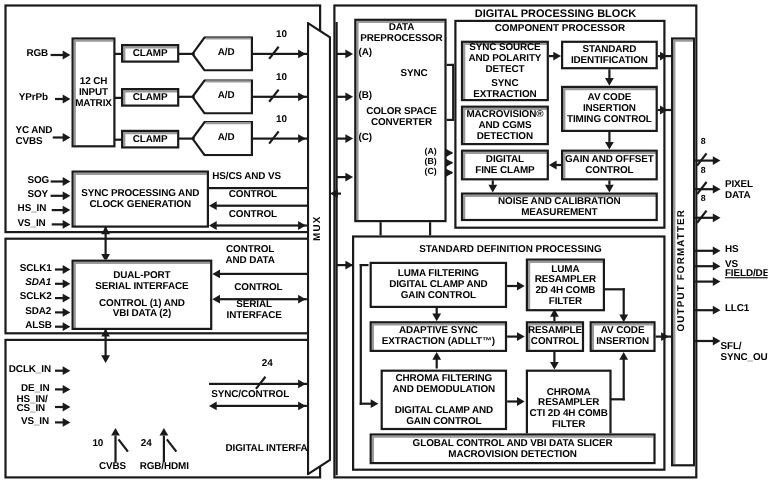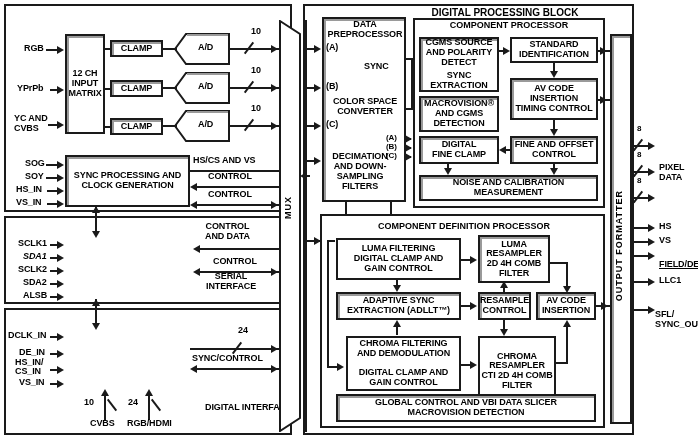--- a/index.html
+++ b/index.html
@@ -192,20 +192,26 @@
 
   <div class="lbl" style="left:208px;top:190px;font-size:9px;">CONTROL</div>
   <div class="h" style="left:195px;top:204px;width:84px;"></div>
   <div class="ar ar-l" style="left:190px;top:201px;"></div>
   <div class="ar ar-r" style="left:271px;top:201px;"></div>
 
   <div class="v" style="left:95px;top:206px;height:28px;"></div>
   <div class="ar ar-d" style="left:92px;top:231px;"></div>
   <div class="ar ar-u" style="left:92px;top:206px;"></div>
 
+  <div class="blk sh" style="left:65px;top:236px;width:128px;height:64px;font-size:9px;">
+    <span style="white-space:pre-line;">DUAL-PORT
+SERIAL INTERFACE</span>
+    <span style="white-space:pre-line;margin-top:5px;">CONTROL (1) AND
+VBI DATA (2)</span>
+  </div>
   <div class="lbl" style="left:18px;top:239px;font-size:9px;">SCLK1</div>
   <div class="h" style="left:50px;top:244px;width:8px;"></div>
   <div class="ar ar-r" style="left:57px;top:241px;"></div>
 
   <div class="lbl" style="left:23px;top:252px;font-size:9px;font-style:italic;">SDA1</div>
   <div class="h" style="left:50px;top:257px;width:8px;"></div>
   <div class="ar ar-r" style="left:57px;top:254px;"></div>
 
   <div class="lbl" style="left:18px;top:265px;font-size:9px;">SCLK2</div>
   <div class="h" style="left:50px;top:270px;width:8px;"></div>
@@ -285,24 +291,20 @@
   </div>
   <div class="lbl" style="left:327px;top:20px;font-size:9px;width:76px;text-align:center;white-space:pre-line;">DATA
 PREPROCESSOR</div>
 
   <div class="lbl" style="left:326px;top:43px;font-size:9px;">(A)</div>
   <div class="lbl" style="left:326px;top:82px;font-size:9px;">(B)</div>
   <div class="lbl" style="left:326px;top:120px;font-size:9px;">(C)</div>
   <div class="lbl" style="left:364px;top:62px;font-size:9px;">SYNC</div>
   <div class="lbl" style="left:327px;top:97px;font-size:9px;width:76px;text-align:center;white-space:pre-line;">COLOR SPACE
 CONVERTER</div>
-  <div class="lbl" style="left:324px;top:152px;font-size:9px;width:72px;text-align:center;white-space:pre-line;">DECIMATION
-AND DOWN-
-SAMPLING
-FILTERS</div>
   <div class="lbl" style="left:386px;top:134px;font-size:8px;">(A)</div>
   <div class="lbl" style="left:386px;top:143px;font-size:8px;">(B)</div>
   <div class="lbl" style="left:386px;top:152px;font-size:8px;">(C)</div>
 
   <div class="h" style="left:306px;top:48px;width:9px;"></div>
   <div class="ar ar-r" style="left:314px;top:45px;"></div>
   <div class="h" style="left:306px;top:87px;width:9px;"></div>
   <div class="ar ar-r" style="left:314px;top:84px;"></div>
   <div class="h" style="left:306px;top:125px;width:9px;"></div>
   <div class="ar ar-r" style="left:314px;top:122px;"></div>
@@ -322,21 +324,21 @@
   <div class="ar ar-r" style="left:405px;top:153px;"></div>
 
   <div class="v" style="left:345px;top:202px;height:29px;"></div>
   <div class="ar ar-d" style="left:342px;top:227px;"></div>
   <div class="v" style="left:390px;top:202px;height:14px;"></div>
 
   <div class="panel" style="left:413px;top:18px;width:192px;height:190px;"></div>
   <div class="ttl" style="left:418px;top:21px;width:182px;font-size:9px;">COMPONENT PROCESSOR</div>
 
   <div class="blk sh" style="left:419px;top:37px;width:80px;height:55px;font-size:9px;">
-    <span style="white-space:pre-line;">CGMS SOURCE
+    <span style="white-space:pre-line;">SYNC SOURCE
 AND POLARITY
 DETECT</span>
     <span style="white-space:pre-line;margin-top:4px;">SYNC
 EXTRACTION</span>
   </div>
 
   <div class="blk sh" style="left:419px;top:96px;width:80px;height:36px;font-size:9px;">
     <span style="white-space:pre-line;">MACROVISION®
 AND CGMS
 DETECTION</span>
@@ -352,21 +354,21 @@
 FINE CLAMP</span>
   </div>
 
   <div class="blk sh" style="left:510px;top:78px;width:88px;height:42px;font-size:9px;">
     <span style="white-space:pre-line;">AV CODE
 INSERTION
 TIMING CONTROL</span>
   </div>
 
   <div class="blk sh" style="left:510px;top:136px;width:88px;height:28px;font-size:9px;">
-    <span style="white-space:pre-line;">FINE AND OFFSET
+    <span style="white-space:pre-line;">GAIN AND OFFSET
 CONTROL</span>
   </div>
 
   <div class="blk sh" style="left:419px;top:175px;width:179px;height:26px;font-size:9px;">
     <span style="white-space:pre-line;">NOISE AND CALIBRATION
 MEASUREMENT</span>
   </div>
 
   <div class="h" style="left:499px;top:50px;width:6px;"></div>
   <div class="ar ar-r" style="left:503px;top:47px;"></div>
@@ -380,21 +382,21 @@
   <div class="ar ar-d" style="left:444px;top:168px;"></div>
   <div class="v" style="left:553px;top:164px;height:4px;"></div>
   <div class="ar ar-d" style="left:550px;top:168px;"></div>
 
   <div class="h" style="left:598px;top:50px;width:12px;"></div>
   <div class="ar ar-r" style="left:600px;top:47px;"></div>
   <div class="h" style="left:598px;top:99px;width:12px;"></div>
   <div class="ar ar-r" style="left:600px;top:96px;"></div>
 
   <div class="panel" style="left:320px;top:214px;width:285px;height:214px;"></div>
-  <div class="ttl" style="left:333px;top:222px;width:262px;font-size:9px;">COMPONENT DEFINITION PROCESSOR</div>
+  <div class="ttl" style="left:333px;top:222px;width:262px;font-size:9px;">STANDARD DEFINITION PROCESSING</div>
 
   <div class="blk" style="left:336px;top:238px;width:125px;height:42px;font-size:9px;">
     <span style="white-space:pre-line;">LUMA FILTERING
 DIGITAL CLAMP AND
 GAIN CONTROL</span>
   </div>
 
   <div class="blk sh" style="left:478px;top:235px;width:72px;height:48px;font-size:9px;">
     <span style="white-space:pre-line;">LUMA
 RESAMPLER
@@ -491,21 +493,21 @@
   <div class="h" style="left:632px;top:227px;width:18px;"></div>
   <div class="ar ar-r" style="left:648px;top:224px;"></div>
   <div class="lbl" style="left:659px;top:222px;font-size:9px;">HS</div>
 
   <div class="h" style="left:632px;top:241px;width:18px;"></div>
   <div class="ar ar-r" style="left:648px;top:238px;"></div>
   <div class="lbl" style="left:659px;top:236px;font-size:9px;">VS</div>
 
   <div class="h" style="left:632px;top:255px;width:18px;"></div>
   <div class="ar ar-r" style="left:648px;top:252px;"></div>
-  <div class="lbl" style="left:659px;top:260px;font-size:9px;text-decoration:underline;">FIELD/DE</div>
+  <div class="lbl" style="left:659px;top:244px;font-size:9px;text-decoration:underline;">FIELD/DE</div>
 
   <div class="h" style="left:632px;top:281px;width:18px;"></div>
   <div class="ar ar-r" style="left:648px;top:278px;"></div>
   <div class="lbl" style="left:659px;top:276px;font-size:9px;">LLC1</div>
 
   <div class="h" style="left:632px;top:309px;width:18px;"></div>
   <div class="ar ar-r" style="left:648px;top:306px;"></div>
   <div class="lbl" style="left:655px;top:310px;font-size:9px;white-space:pre-line;">SFL/
 SYNC_OUT</div>
 

